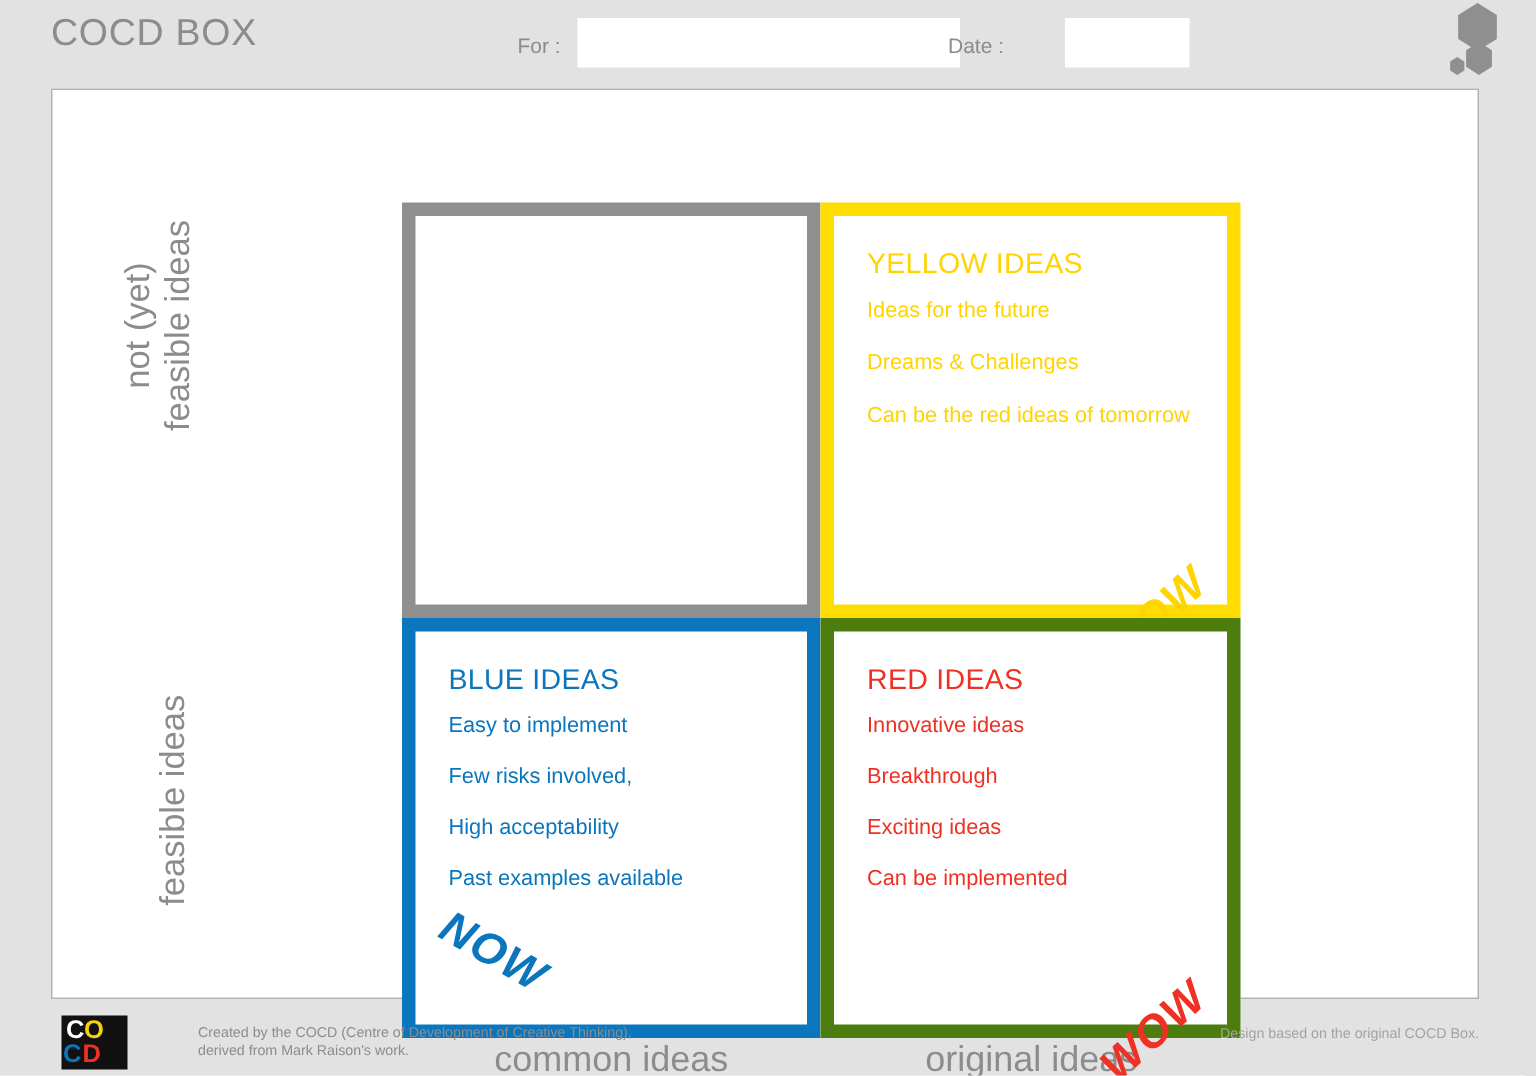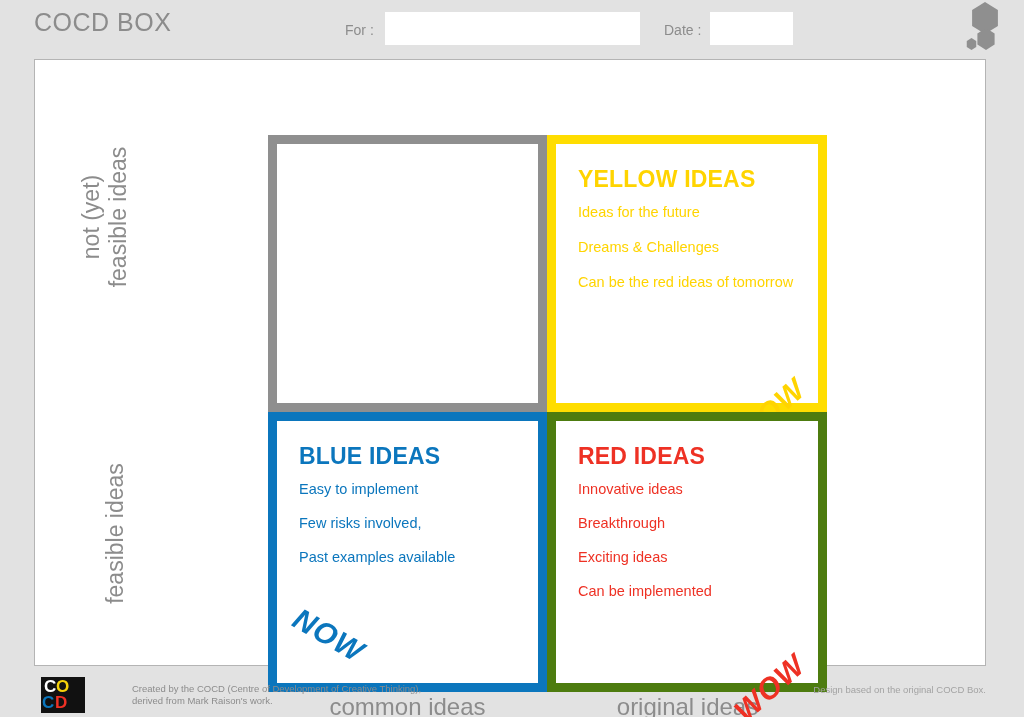--- a/index.html
+++ b/index.html
@@ -49,21 +49,21 @@
     top: 12px;
     height: 33px;
     font-family: "Liberation Sans", sans-serif;
     font-size: 14px;
     color: #555;
     padding: 0 6px;
   }
 
   #for-label  { left: 345px; text-align: right; }
   #for-input  { left: 385px; width: 255px; }
-  #date-label { left: 664px; }
+  #date-label { left: 632px; }
   #date-input { left: 710px; width: 83px; }
 
   
   #logo-hexes {
     position: absolute;
     left: 962px; top: 2px;
     width: 48px; height: 50px;
   }
   .hex {
     position: absolute;
@@ -145,22 +145,22 @@
     width: 279px; height: 280px;
     border: 9px solid #0b76bd;
   }
   #quad-red {
     left: 512px; top: 352px;
     width: 280px; height: 280px;
     border: 9px solid #4d7c0f;
   }
 
   .quad-title {
-    font-size: 23px;
-    font-weight: bold;
+    font-size: 19px;
+    font-weight: normal;
     letter-spacing: 0.2px;
     margin-bottom: 11px;
     white-space: nowrap;
   }
   .quad-line {
     font-size: 14.5px;
     margin-bottom: 18px;
     white-space: nowrap;
   }
   .quad-line:first-of-type { margin-top: 0; }
@@ -288,20 +288,21 @@
       <div class="quad-line">Can be the red ideas of tomorrow</div>
     </div>
     <div id="slogan-how" class="slogan">HOW</div>
   </div>
 
   <div id="quad-blue" class="quad">
     <div class="quad-inner">
       <div class="quad-title">BLUE IDEAS</div>
       <div class="quad-line">Easy to implement</div>
       <div class="quad-line">Few risks involved,</div>
+      <div class="quad-line">High acceptability</div>
       <div class="quad-line">Past examples available</div>
     </div>
     <div id="slogan-now" class="slogan">NOW</div>
   </div>
 
   <div id="quad-red" class="quad">
     <div class="quad-inner">
       <div class="quad-title">RED IDEAS</div>
       <div class="quad-line">Innovative ideas</div>
       <div class="quad-line">Breakthrough</div>

